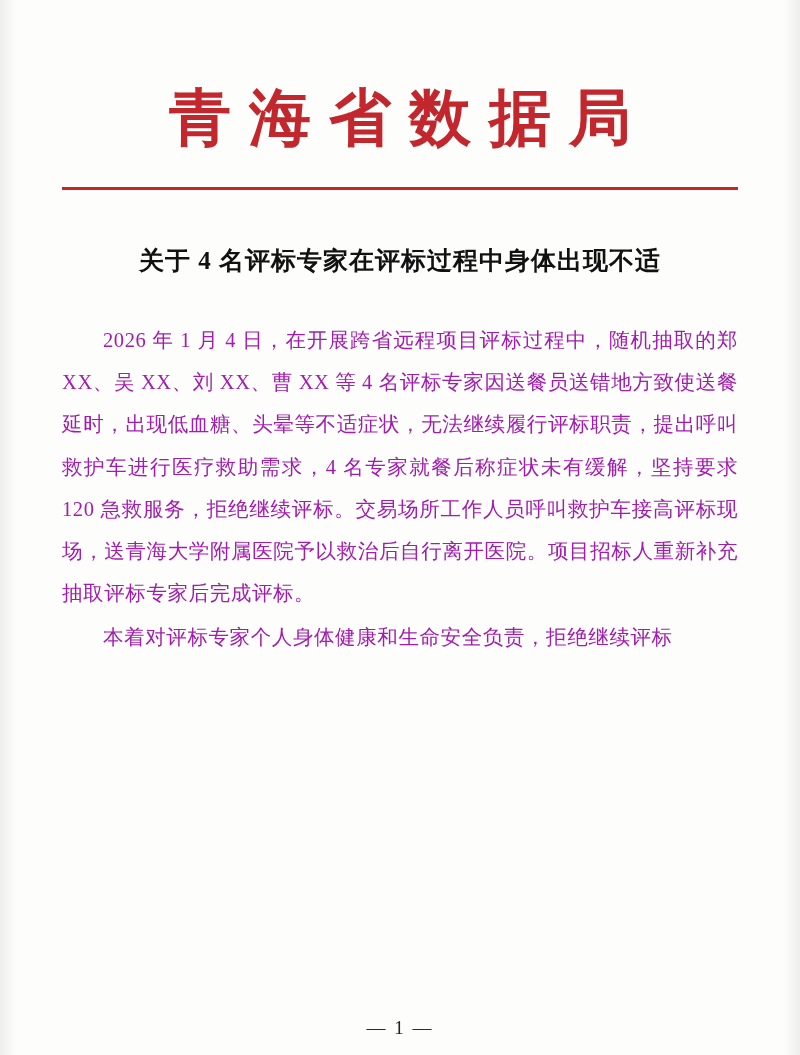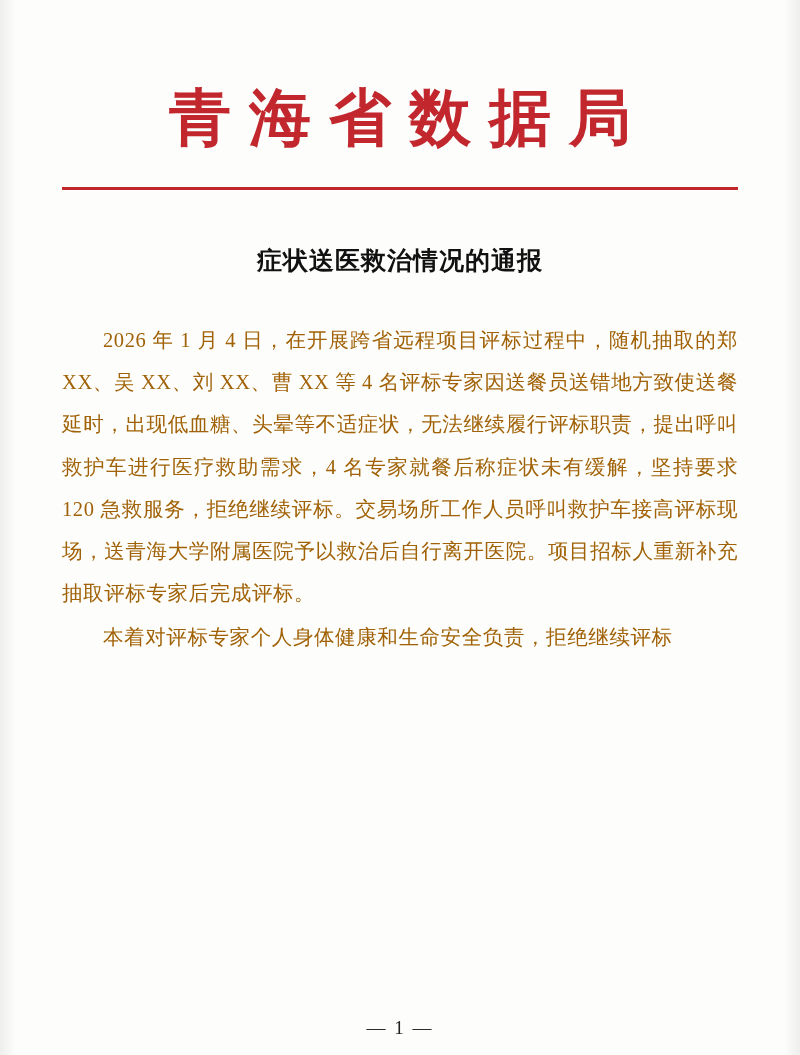--- a/index.html
+++ b/index.html
@@ -59,21 +59,21 @@
   }
   .doc-title .line2 {
     letter-spacing: 1px;
   }
   
   .body-text {
     margin-top: 38px;
     font-size: 20.5px;
     line-height: 2.06;
     letter-spacing: 0.6px;
-    color: #a16207;
+    color: #a21caf;
     text-align: justify;
     text-justify: inter-ideograph;
   }
   .body-text p {
     margin: 0 0 2px 0;
     text-indent: 2em;
   }
   
   .page-number {
     position: absolute;
@@ -105,21 +105,21 @@
 
   <div class="edge-shadow-left"></div>
   <div class="edge-shadow-right"></div>
 
   <div class="masthead">
     <div class="masthead-title">青海省数据局</div>
     <div class="masthead-rule"></div>
   </div>
 
   <div class="doc-title">
-    <span class="line line2">症状送医救治情况的通报</span>
+    <span class="line line1">关于 4 名评标专家在评标过程中身体出现不适</span>
   </div>
 
   <div class="body-text">
     <p>2026 年 1 月 4 日，在开展跨省远程项目评标过程中，随机抽取的郑 XX、吴 XX、刘 XX、曹 XX 等 4 名评标专家因送餐员送错地方致使送餐延时，出现低血糖、头晕等不适症状，无法继续履行评标职责，提出呼叫救护车进行医疗救助需求，4 名专家就餐后称症状未有缓解，坚持要求 120 急救服务，拒绝继续评标。交易场所工作人员呼叫救护车接高评标现场，送青海大学附属医院予以救治后自行离开医院。项目招标人重新补充抽取评标专家后完成评标。</p>
     <p>本着对评标专家个人身体健康和生命安全负责，拒绝继续评标</p>
   </div>
 
   <div class="page-number">— 1 —</div>
 </div>
 

